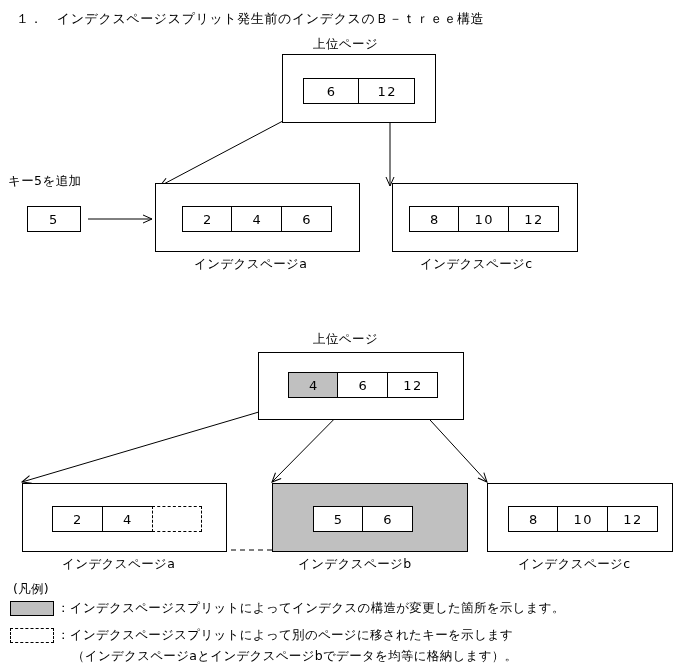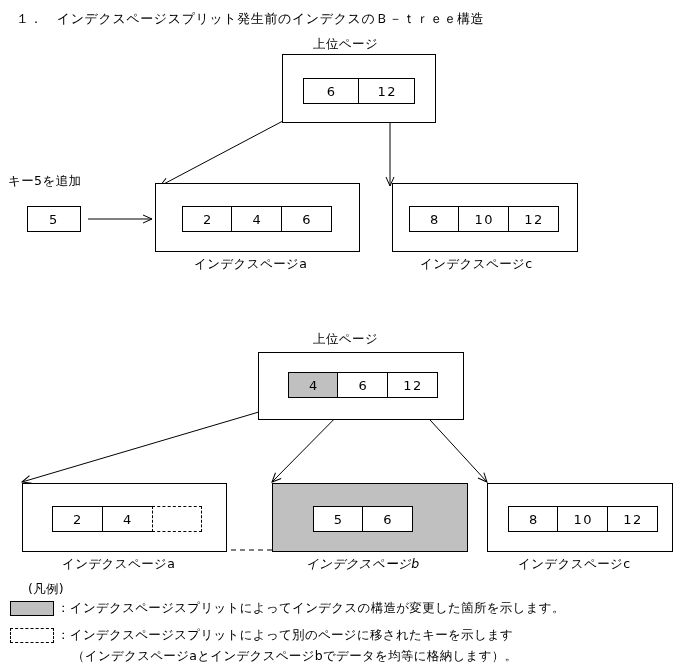--- a/index.html
+++ b/index.html
@@ -202,31 +202,31 @@
     </div>
     <div class="seg-dashed" style="width:50px;"></div>
   </div>
   <div class="txt caption" style="left:62px; top:558px;">インデクスページa</div>
 
   <div class="page-box shaded" style="left:272px; top:483px; width:196px; height:69px;"></div>
   <div class="cellrow" style="left:313px; top:506px; width:100px; height:26px;">
     <div class="cell" style="width:50px;">5</div>
     <div class="cell" style="width:50px;">6</div>
   </div>
-  <div class="txt caption" style="left:306px; top:558px;font-style:italic;">インデクスページb</div>
+  <div class="txt caption" style="left:298px; top:558px;">インデクスページb</div>
 
   <div class="page-box" style="left:487px; top:483px; width:186px; height:69px;"></div>
   <div class="cellrow" style="left:508px; top:506px; width:150px; height:26px;">
     <div class="cell" style="width:50px;">8</div>
     <div class="cell" style="width:50px;">10</div>
     <div class="cell" style="width:50px;">12</div>
   </div>
   <div class="txt caption" style="left:518px; top:558px;">インデクスページc</div>
 
-  <div class="txt legend-text" style="left:28px; top:583px;">(凡例)</div>
+  <div class="txt legend-text" style="left:13px; top:583px;">(凡例)</div>
 
   <div class="legend-swatch" style="left:10px; top:601px; width:44px; height:15px;"></div>
   <div class="txt legend-text" style="left:57px; top:602px;">：インデクスページスプリットによってインデクスの構造が変更した箇所を示します。</div>
 
   <div class="legend-dashbox" style="left:10px; top:628px; width:44px; height:15px;"></div>
   <div class="txt legend-text" style="left:72px; top:650px;">（インデクスページaとインデクスページbでデータを均等に格納します）。</div>
   <div class="txt legend-text" style="left:57px; top:629px;">：インデクスページスプリットによって別のページに移されたキーを示します</div>
 
 </div>
 

